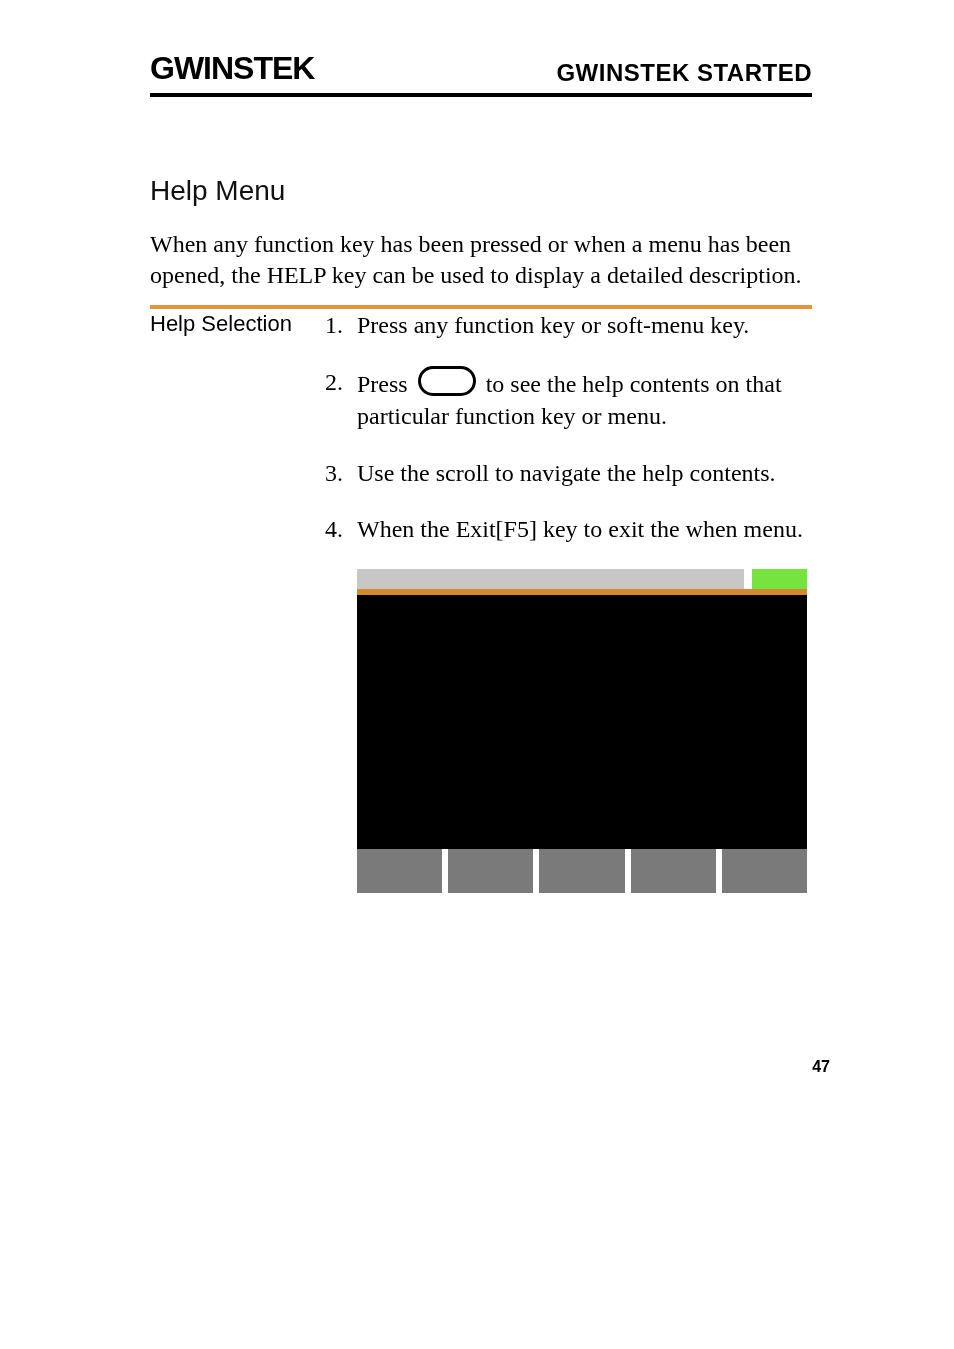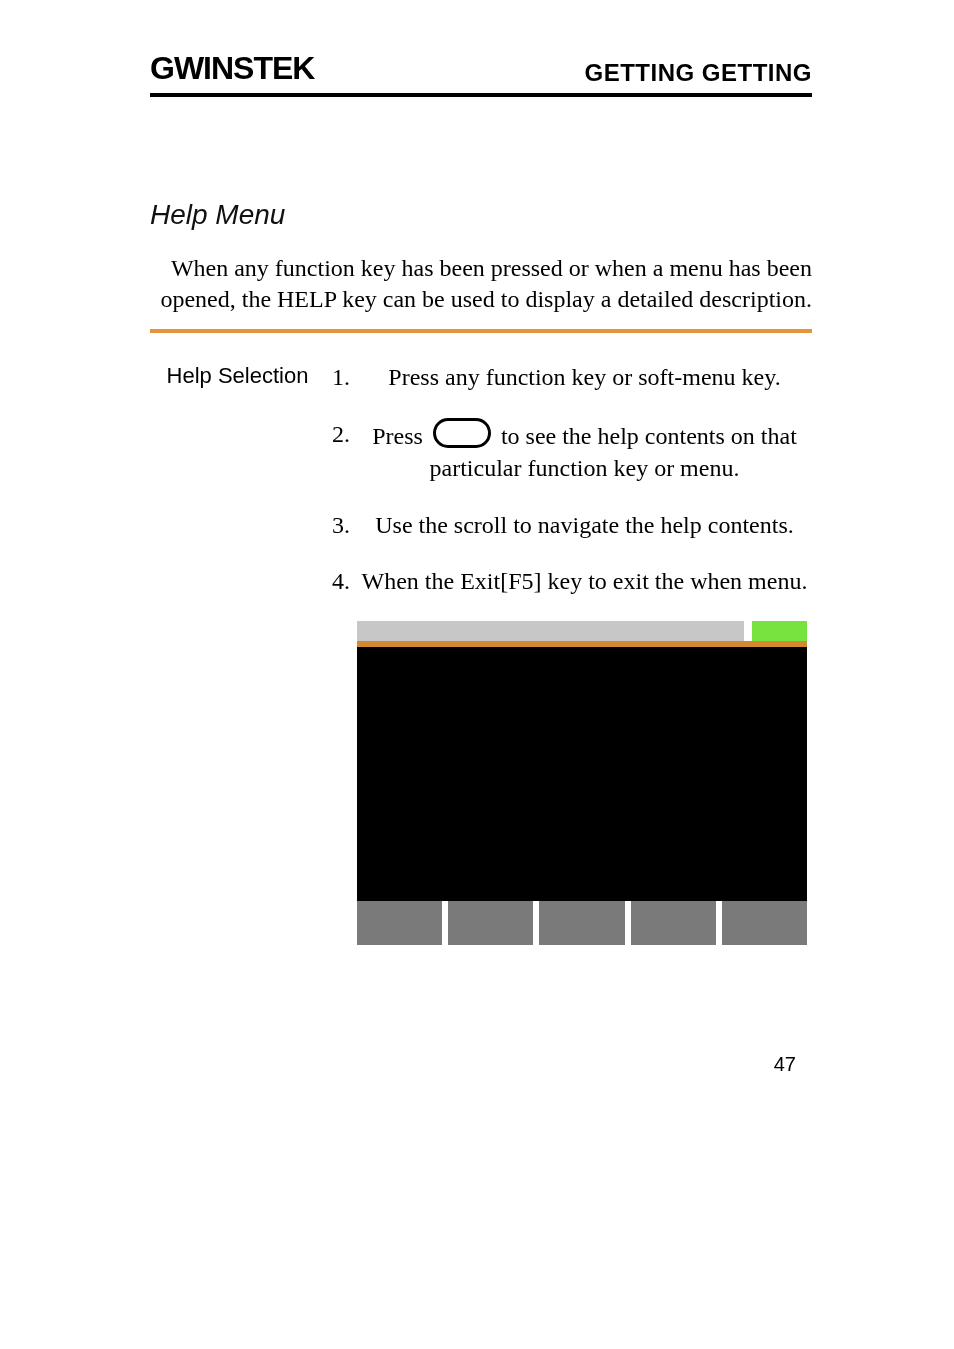--- a/index.html
+++ b/index.html
@@ -32,42 +32,38 @@
     letter-spacing: 1px;
   }
   .brand .gw { letter-spacing: -1px; }
   .chapter-title {
     font-family: "Segoe UI Semibold","Gill Sans MT","Gill Sans","Helvetica Neue",Arial,sans-serif;
     font-weight: 700;
     font-size: 24px;
     letter-spacing: 0.5px;
   }
   .section-title {
-    margin-top: 102px;
+    margin-top: 78px;
     font-family: "Segoe UI","Gill Sans MT","Gill Sans","Helvetica Neue",Arial,sans-serif;
     font-size: 28px;
     font-weight: 400;
     color: #111;
-    font-style: italic;
   }
   .intro {
     margin-top: 22px;
     font-size: 24px;
     line-height: 1.3;
-    text-align: right;
   }
   .orange-rule {
     height: 4px;
     background: #e6943a;
     margin-top: 14px;
   }
   .content-row {
     display: flex;
-    margin-top: 28px;
-    text-align: center;
   }
   .left-label {
     width: 175px;
     flex: 0 0 175px;
     font-family: "Segoe UI","Gill Sans MT","Gill Sans","Helvetica Neue",Arial,sans-serif;
     font-size: 22px;
     font-weight: 400;
     padding-top: 2px;
   }
   .steps {
@@ -132,36 +128,36 @@
     flex: 1;
     background: #7a7a7a;
   }
   .ds-gap {
     width: 6px;
     background: #fff;
   }
   .page-number {
     position: absolute;
     bottom: 98px;
-    right: 158px;
+    right: 124px;
     font-family: "Segoe UI","Arial Black","Helvetica Neue",Arial,sans-serif;
-    font-weight: 400;
-    font-size: 20px;
+    font-weight: 700;
+    font-size: 16px;
   }
 </style>
 </head>
 <body>
 
 <div class="page">
 
   <div class="header">
     <div class="brand">
       <span class="gw">GWINSTEK</span>
     </div>
-    <div class="chapter-title">GETTING GETTING</div>
+    <div class="chapter-title">GWINSTEK STARTED</div>
   </div>
 
   <div class="section-title">Help Menu</div>
 
   <div class="intro">When any function key has been pressed or when a menu has been opened, the HELP key can be used to display a detailed description.</div>
 
   <div class="orange-rule"></div>
 
   <div class="content-row">
     <div class="left-label">Help Selection</div>

